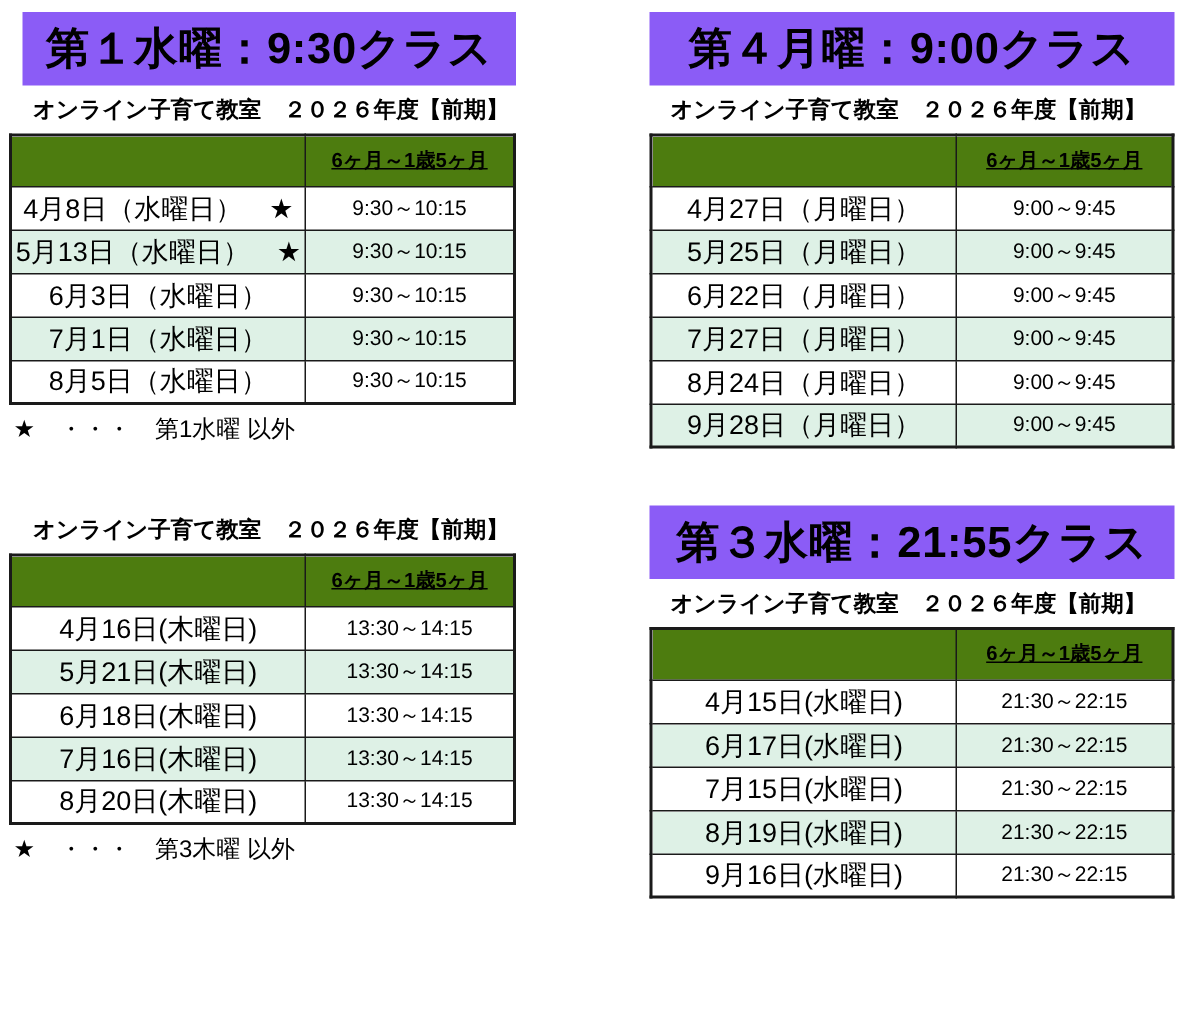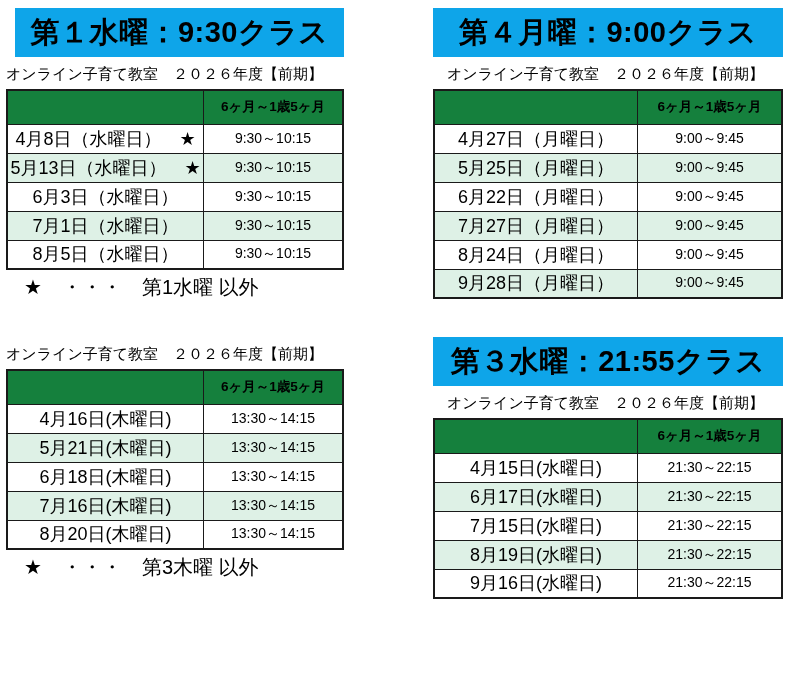--- a/index.html
+++ b/index.html
@@ -11,67 +11,68 @@
   .sheet {
     display:grid;
     grid-template-columns:338px 350px;
     column-gap:89px;
     row-gap:38px;
     padding:8px 6px 0 6px;
   }
   .quad { display:block; }
   .banner {
     height:49px;
-    background:#0ea5e9;
+    background:#8b5cf6;
     display:flex;
     align-items:center;
     justify-content:center;
     font-size:29px;
     font-weight:bold;
     letter-spacing:0.5px;
     white-space:nowrap;
   }
   .quad:nth-child(odd) .banner { margin-left:9px; }
   .quad:nth-child(even) .banner { margin-left:0; }
   .subtitle {
     font-size:15px;
-    font-weight:normal;
+    font-weight:bold;
     line-height:19px;
-    margin:7px 0 6px 0;
+    margin:7px 0 6px 16px;
     white-space:nowrap;
   }
   .quad:nth-child(even) .subtitle { margin-left:14px; }
   table.schedule {
     width:100%;
     border-collapse:collapse;
     table-layout:fixed;
     border:2px solid #1a1a1a;
   }
   table.schedule th, table.schedule td {
     border:1px solid #1a1a1a;
     text-align:center;
     vertical-align:middle;
     overflow:hidden;
     white-space:nowrap;
   }
   table.schedule thead th {
-    background:#15803d;
+    background:#4d7c0f;
     height:34px;
     font-size:13.5px;
     font-weight:bold;
+    text-decoration:underline;
   }
   table.schedule td { height:29px; background:#ffffff; }
   table.schedule tbody tr:nth-child(even) td { background:#def1e6; }
   td.date-cell { font-size:18px; }
   td.time-cell { font-size:14px; }
   col.c-date { width:58.5%; }
   col.c-time { width:41.5%; }
   .footnote {
-    margin:7px 0 0 18px;
-    font-size:20px;
+    margin:7px 0 0 3px;
+    font-size:16px;
     line-height:20px;
     white-space:nowrap;
   }
 </style>
 </head>
 <body>
 
 <main class="sheet">
 
   <section class="quad">

